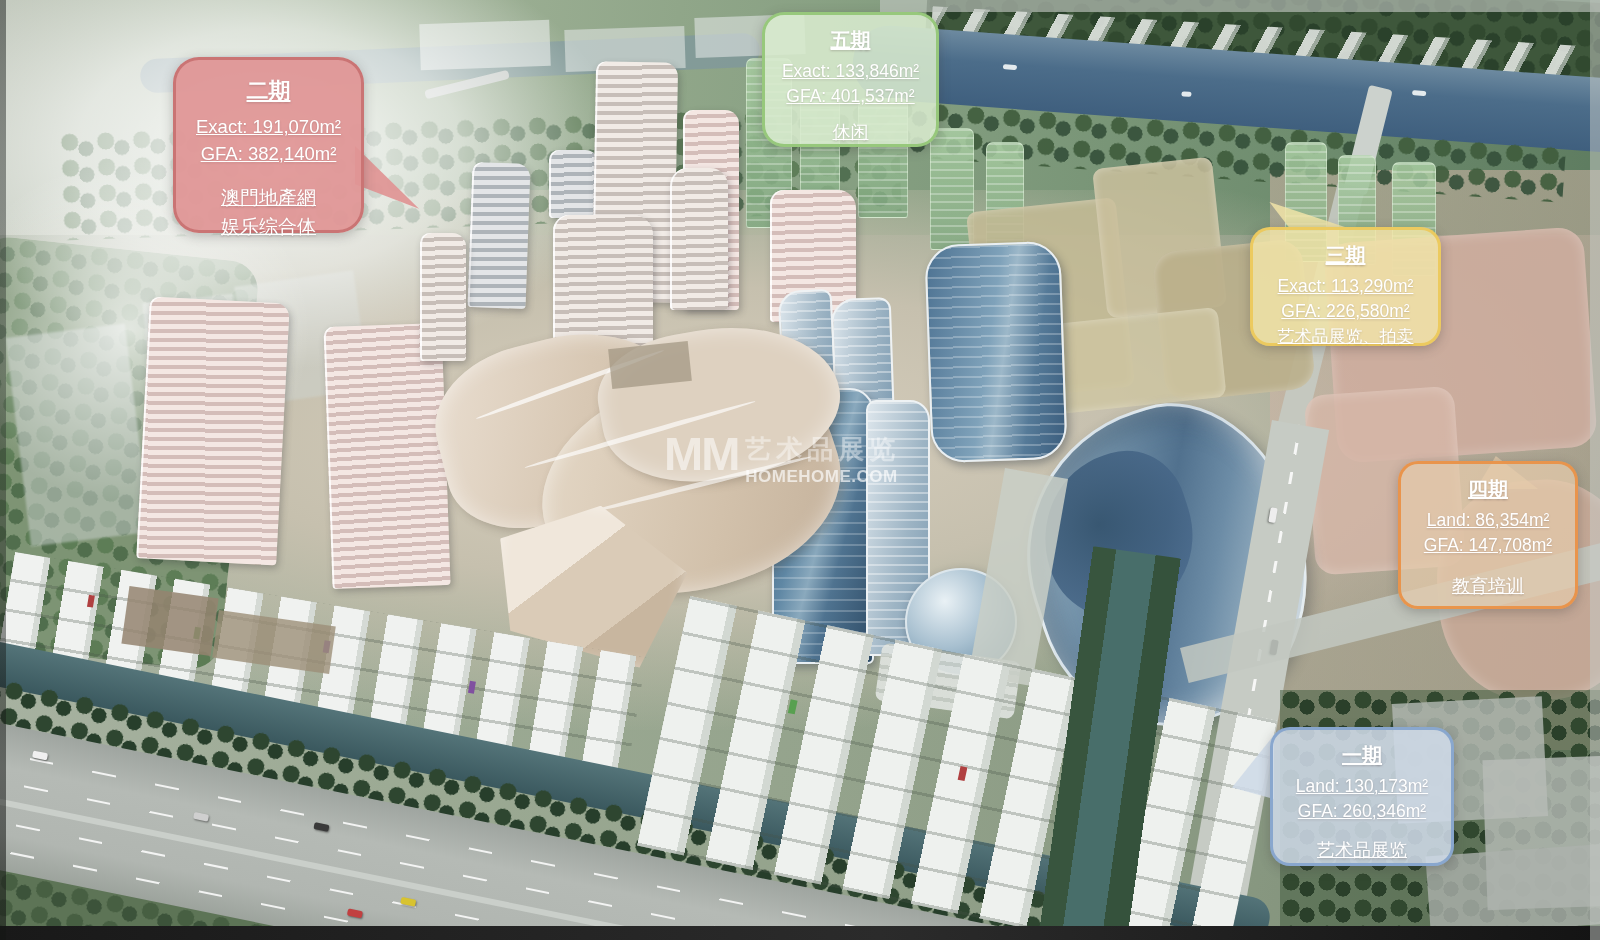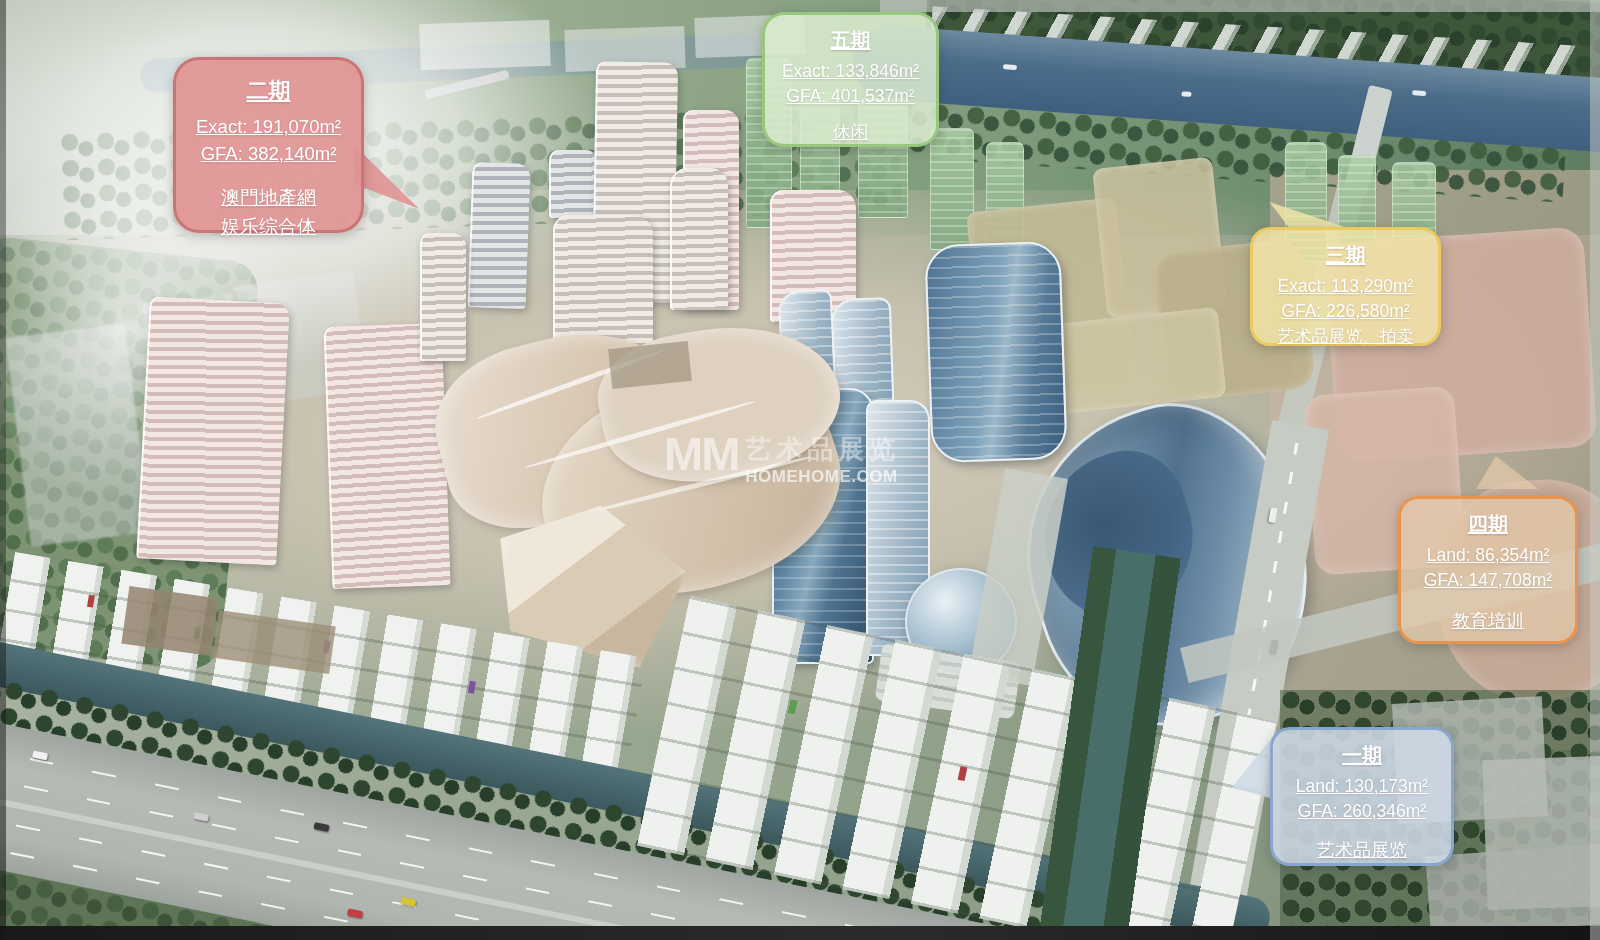--- a/index.html
+++ b/index.html
@@ -228,21 +228,21 @@
 
   <div class="co-tail" style="left: 1264px; top: 202px; width: 90px; height: 28px; clip-path: polygon(6% 0px, 100% 100%, 30% 100%); background: rgba(243, 229, 168, 0.82);"></div>
   <div class="callout co-std" id="co-phase3" style="left: 1250px; top: 227px; width: 185px; height: 113px; border-radius: 20px; background: rgba(243, 229, 168, 0.82); border-color: rgba(236, 200, 92, 0.95); color: rgb(255, 255, 255);">
     <div class="co-title">三期</div>
     <div class="co-line">Exact: 113,290m²</div>
     <div class="co-line">GFA: 226,580m²</div>
     <div class="co-use">艺术品展览、拍卖</div>
   </div>
 
   <div class="co-tail" style="left: 1476px; top: 456px; width: 62px; height: 33px; clip-path: polygon(32% 0px, 100% 100%, 0px 100%); background: rgba(228, 202, 170, 0.72);"></div>
-  <div class="callout co-std" id="co-phase4" style="left: 1398px; top: 496px; width: 174px; height: 142px; border-radius: 20px; background: rgba(228, 202, 170, 0.72); border-color: rgba(233, 146, 72, 0.95); color: rgb(255, 255, 255);">
+  <div class="callout co-std" id="co-phase4" style="left: 1398px; top: 461px; width: 174px; height: 142px; border-radius: 20px; background: rgba(228, 202, 170, 0.72); border-color: rgba(233, 146, 72, 0.95); color: rgb(255, 255, 255);">
     <div class="co-title">四期</div>
     <div class="co-line">Land: 86,354m²</div>
     <div class="co-line">GFA: 147,708m²</div>
     <div class="co-use">教育培训</div>
   </div>
 
   <div class="co-tail" style="left: 1232px; top: 735px; width: 42px; height: 64px; clip-path: polygon(100% 0px, 0px 82%, 100% 100%); background: rgba(206, 218, 231, 0.88);"></div>
   <div class="callout co-std" id="co-phase1" style="left: 1270px; top: 727px; width: 178px; height: 133px; border-radius: 20px; background: rgba(206, 218, 231, 0.88); border-color: rgba(134, 164, 204, 0.95); color: rgb(255, 255, 255);">
     <div class="co-title">一期</div>
     <div class="co-line">Land: 130,173m²</div>

